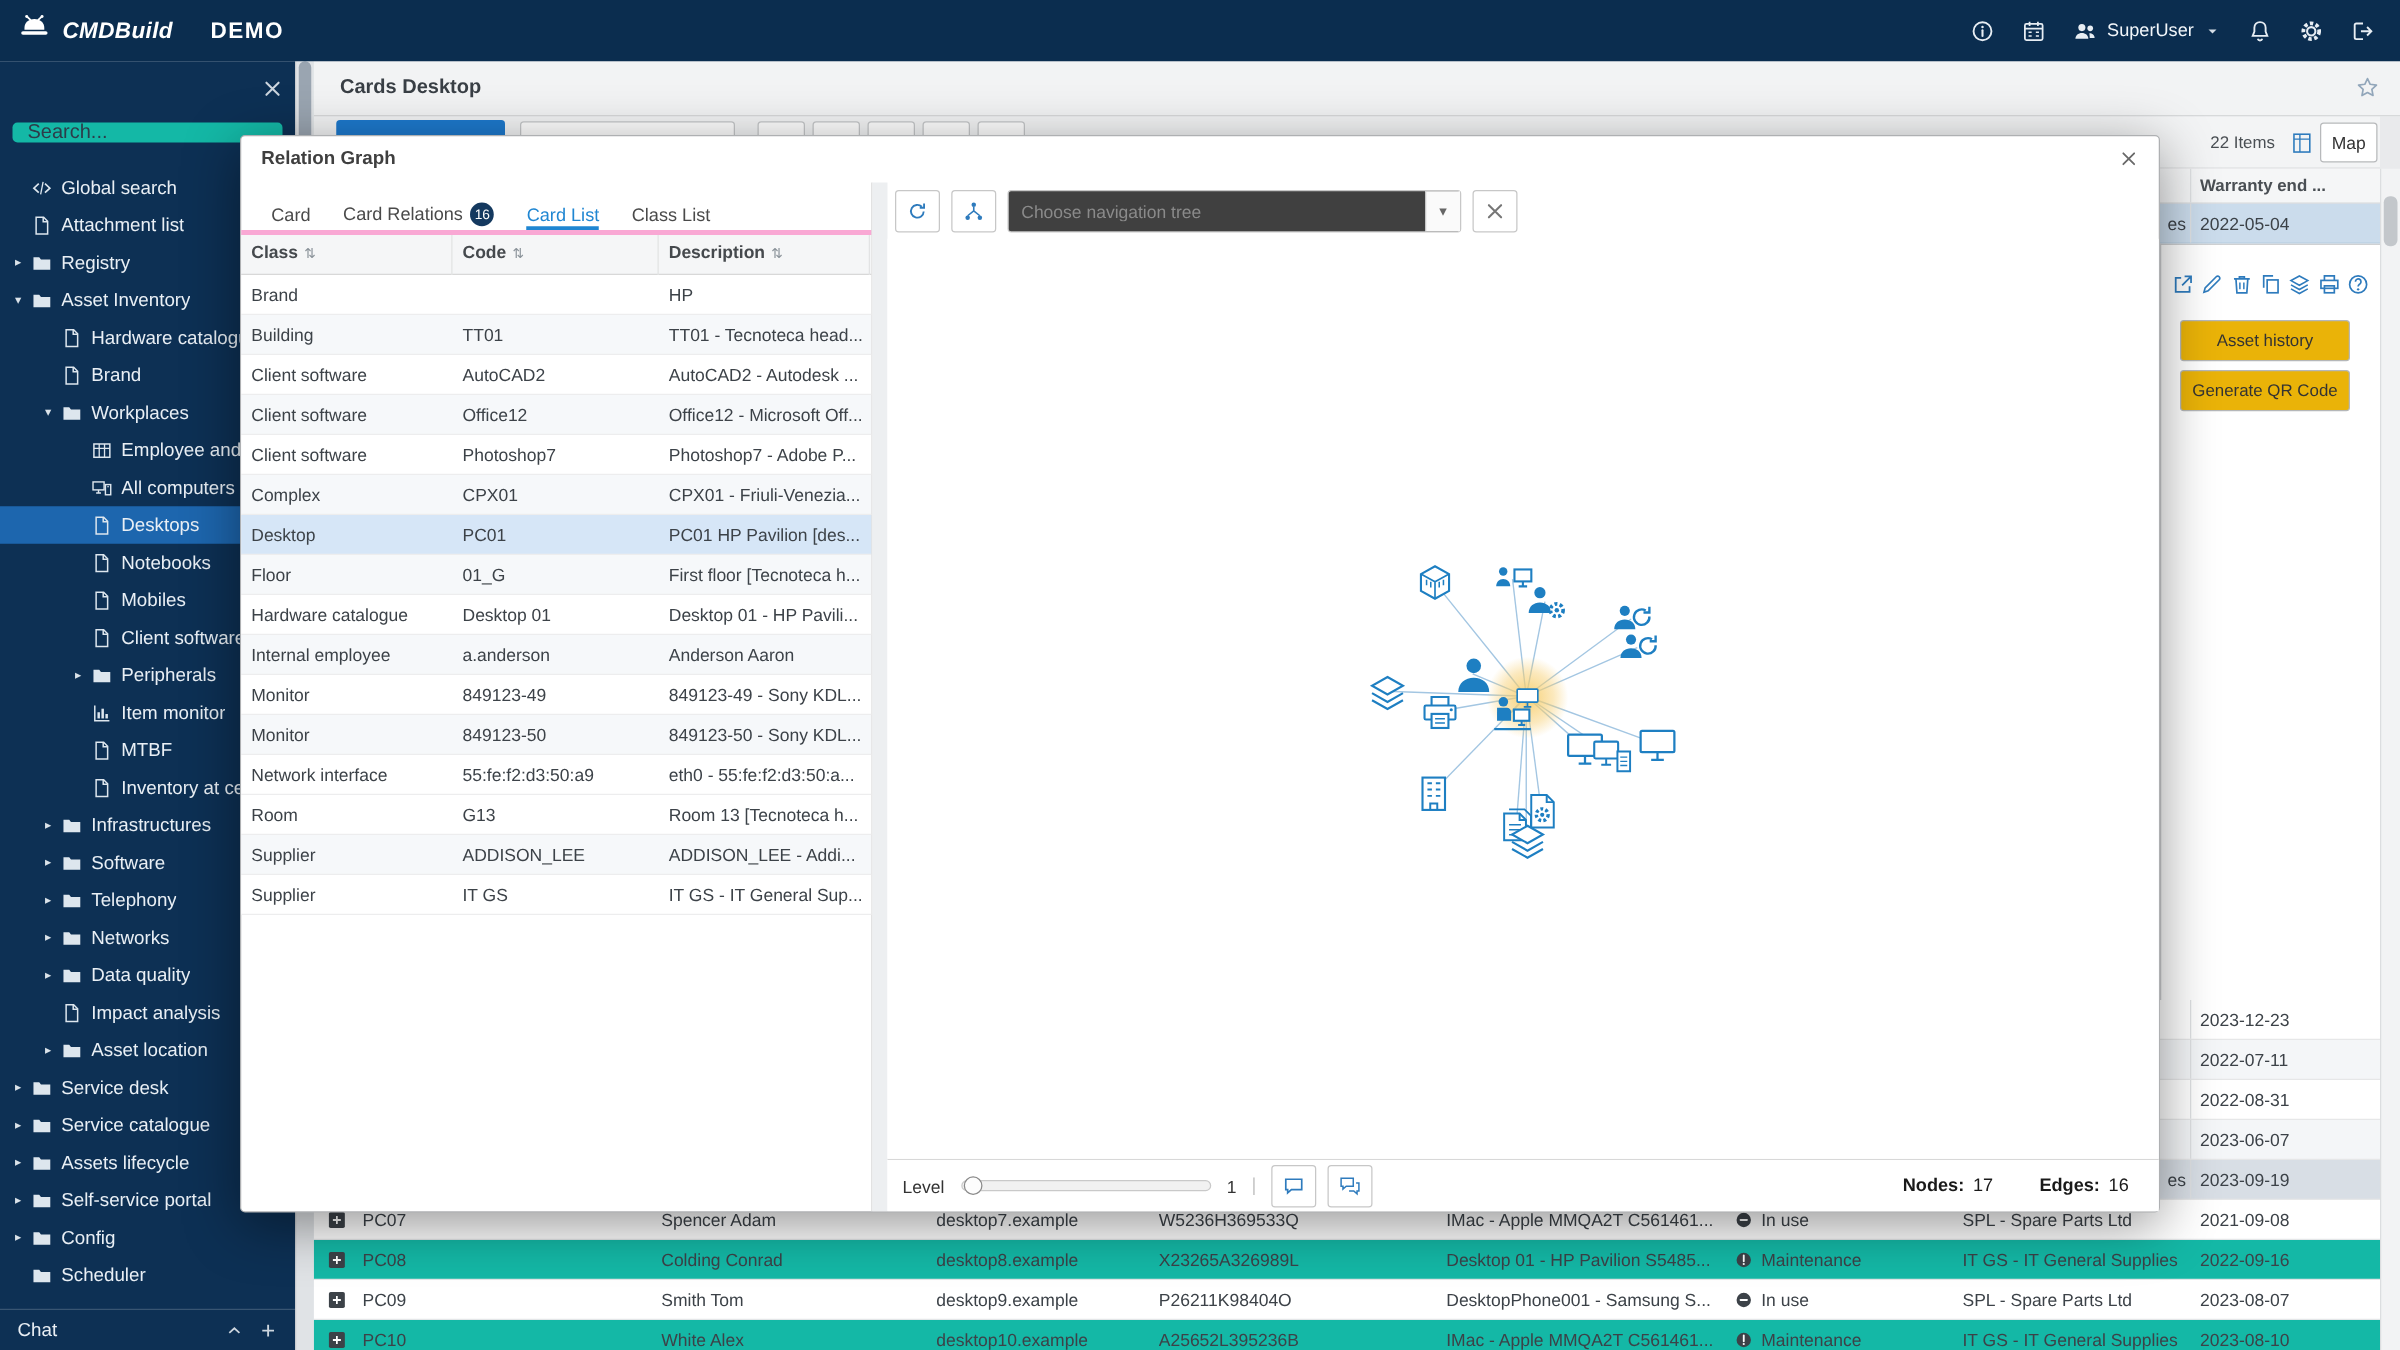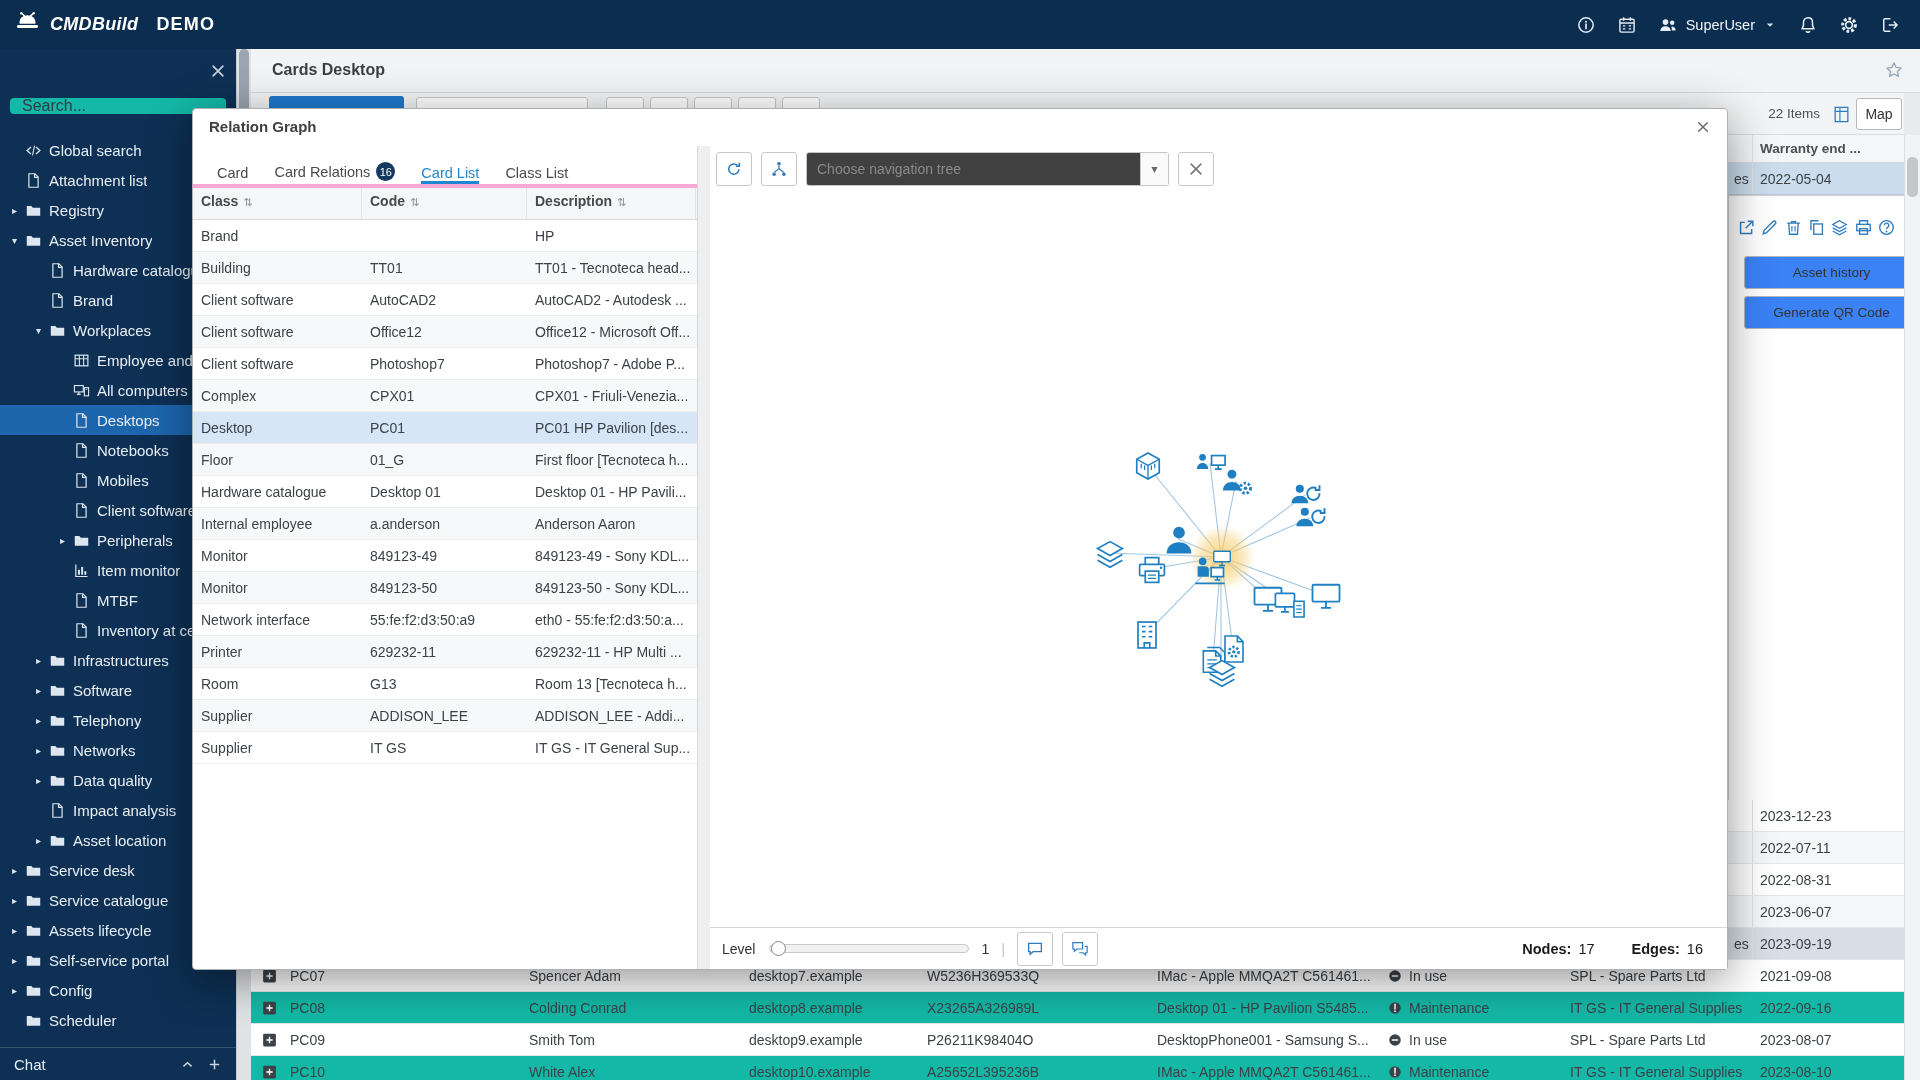--- a/index.html
+++ b/index.html
@@ -6,21 +6,21 @@
 html,body{width:1920px;height:1080px;overflow:hidden;font-family:"Liberation Sans",sans-serif;background:#e9eaec;position:relative;font-size:14px;color:#3c4248}
 .icon{display:inline-block}
 .icon svg{display:block;width:100%;height:100%}
 [data-interactable="true"]{cursor:pointer}
 
 
 .topbar{position:absolute;top:0;left:0;width:1920px;height:49px;background:#0b2d4f;display:flex;align-items:center;color:#fff;z-index:60}
 .brand{display:flex;align-items:center;padding-left:14px;gap:9px}
 .brand-logo{width:27px;height:27px;color:#fff}
 .brand-name{font-size:18px;font-weight:bold;font-style:italic;letter-spacing:.3px}
-.env{margin-left:18px;font-size:18px;font-weight:bold;letter-spacing:1.2px}
+.env{margin-left:30px;font-size:18px;font-weight:bold;letter-spacing:1.2px}
 .topbar-right{margin-left:auto;display:flex;align-items:center;gap:21px;padding-right:20px}
 .tb-icon{width:20px;height:20px;color:#e7edf3}
 .user-chip{display:flex;align-items:center;gap:8px;font-size:14.5px;color:#f2f6fa}
 .user-chip .caret{width:14px;height:14px;color:#d6dee6}
 
 
 .sidebar{position:absolute;top:49px;left:0;width:236px;bottom:0;background:#0d3054;color:#e9eff5;z-index:40}
 .sb-close{position:absolute;top:13px;right:9px;width:18px;height:18px;color:#ccd5de}
 .sb-search{position:absolute;top:49px;left:10px;width:216px;height:16px;background:#14b8a6;border:none;border-radius:4px;padding:0 12px;font-size:16px;color:#243240;font-family:"Liberation Sans",sans-serif;outline:none}
 .sb-search::placeholder{color:#2d3c4a}
@@ -54,21 +54,21 @@
 .map-btn{position:absolute;left:1856px;top:98px;width:46px;height:32px;background:#fff;border:1px solid #b7b9bb;border-radius:3px;font-size:14px;color:#333;font-family:"Liberation Sans",sans-serif;z-index:2}
 .r-header{position:absolute;left:1728px;top:135px;width:176px;height:28px;background:#f5f6f7;border-bottom:1px solid #d6d8da;z-index:2;font-size:13.5px;font-weight:bold;color:#4a4f54;line-height:27px}
 .r-header .hd-t{position:absolute;left:32px;white-space:nowrap;overflow:hidden;width:138px}
 .col-line{position:absolute;left:24px;top:0;bottom:0;width:1px;background:#dfe1e3}
 .r-selrow{position:absolute;left:1728px;top:163px;width:176px;height:32px;background:#cbdcec;border-bottom:1px solid #b6cbde;z-index:2;line-height:32px}
 .r-selrow .tail{position:absolute;left:6px}
 .r-selrow .wdate{position:absolute;left:32px}
 .detail-panel{position:absolute;left:1728px;top:195px;width:176px;height:605px;background:#fff;border-left:1px solid #cfd1d3;border-top:1px solid #cfd1d3;z-index:2}
 .dp-icons{position:absolute;top:22px;left:8px;right:8px;display:flex;justify-content:space-between}
 .dp-ic{width:19px;height:19px;color:#2e7bbd}
-.dp-btn{position:absolute;left:15px;width:175px;height:33px;background:#3b82f6;border:1px solid #b5b7b9;border-radius:3px;font-size:13.5px;color:#333;font-family:"Liberation Sans",sans-serif}
+.dp-btn{position:absolute;left:15px;width:136px;height:33px;background:#eab308;border:1px solid #b5b7b9;border-radius:3px;font-size:13.5px;color:#333;font-family:"Liberation Sans",sans-serif}
 .wr-rows{position:absolute;left:1728px;top:800px;width:176px;z-index:2}
 .wr-row{position:relative;height:32px;line-height:32px;background:#fff;border-bottom:1px solid #e6e7e8}
 .wr-row.alt{background:#f4f6f8}
 .wr-row.hl{background:#d8dee5}
 .wr-row .tail{position:absolute;left:6px}
 .wr-row .wdate{position:absolute;left:32px}
 
 
 .bottom-rows{position:absolute;left:251px;top:960px;width:1653px;z-index:2}
 .b-row{position:relative;height:32px;background:#fff;border-bottom:1px solid #e4e6e8}
@@ -800,25 +800,20 @@
         <div class="t-row alt" data-interactable="true">
           <span class="t-cell" style="width:169px" data-interactable="false">Monitor</span>
           <span class="t-cell" style="width:165px" data-interactable="false">849123-50</span>
           <span class="t-cell" style="width:169px" data-interactable="false">849123-50 - Sony KDL...</span>
         </div>
         <div class="t-row" data-interactable="true">
           <span class="t-cell" style="width:169px" data-interactable="false">Network interface</span>
           <span class="t-cell" style="width:165px" data-interactable="false">55:fe:f2:d3:50:a9</span>
           <span class="t-cell" style="width:169px" data-interactable="false">eth0 - 55:fe:f2:d3:50:a...</span>
         </div>
-        <div class="t-row alt" data-interactable="true">
-          <span class="t-cell" style="width:169px" data-interactable="false">Printer</span>
-          <span class="t-cell" style="width:165px" data-interactable="false">629232-11</span>
-          <span class="t-cell" style="width:169px" data-interactable="false">629232-11 - HP Multi ...</span>
-        </div>
         <div class="t-row" data-interactable="true">
           <span class="t-cell" style="width:169px" data-interactable="false">Room</span>
           <span class="t-cell" style="width:165px" data-interactable="false">G13</span>
           <span class="t-cell" style="width:169px" data-interactable="false">Room 13 [Tecnoteca h...</span>
         </div>
         <div class="t-row alt" data-interactable="true">
           <span class="t-cell" style="width:169px" data-interactable="false">Supplier</span>
           <span class="t-cell" style="width:165px" data-interactable="false">ADDISON_LEE</span>
           <span class="t-cell" style="width:169px" data-interactable="false">ADDISON_LEE - Addi...</span>
         </div>

